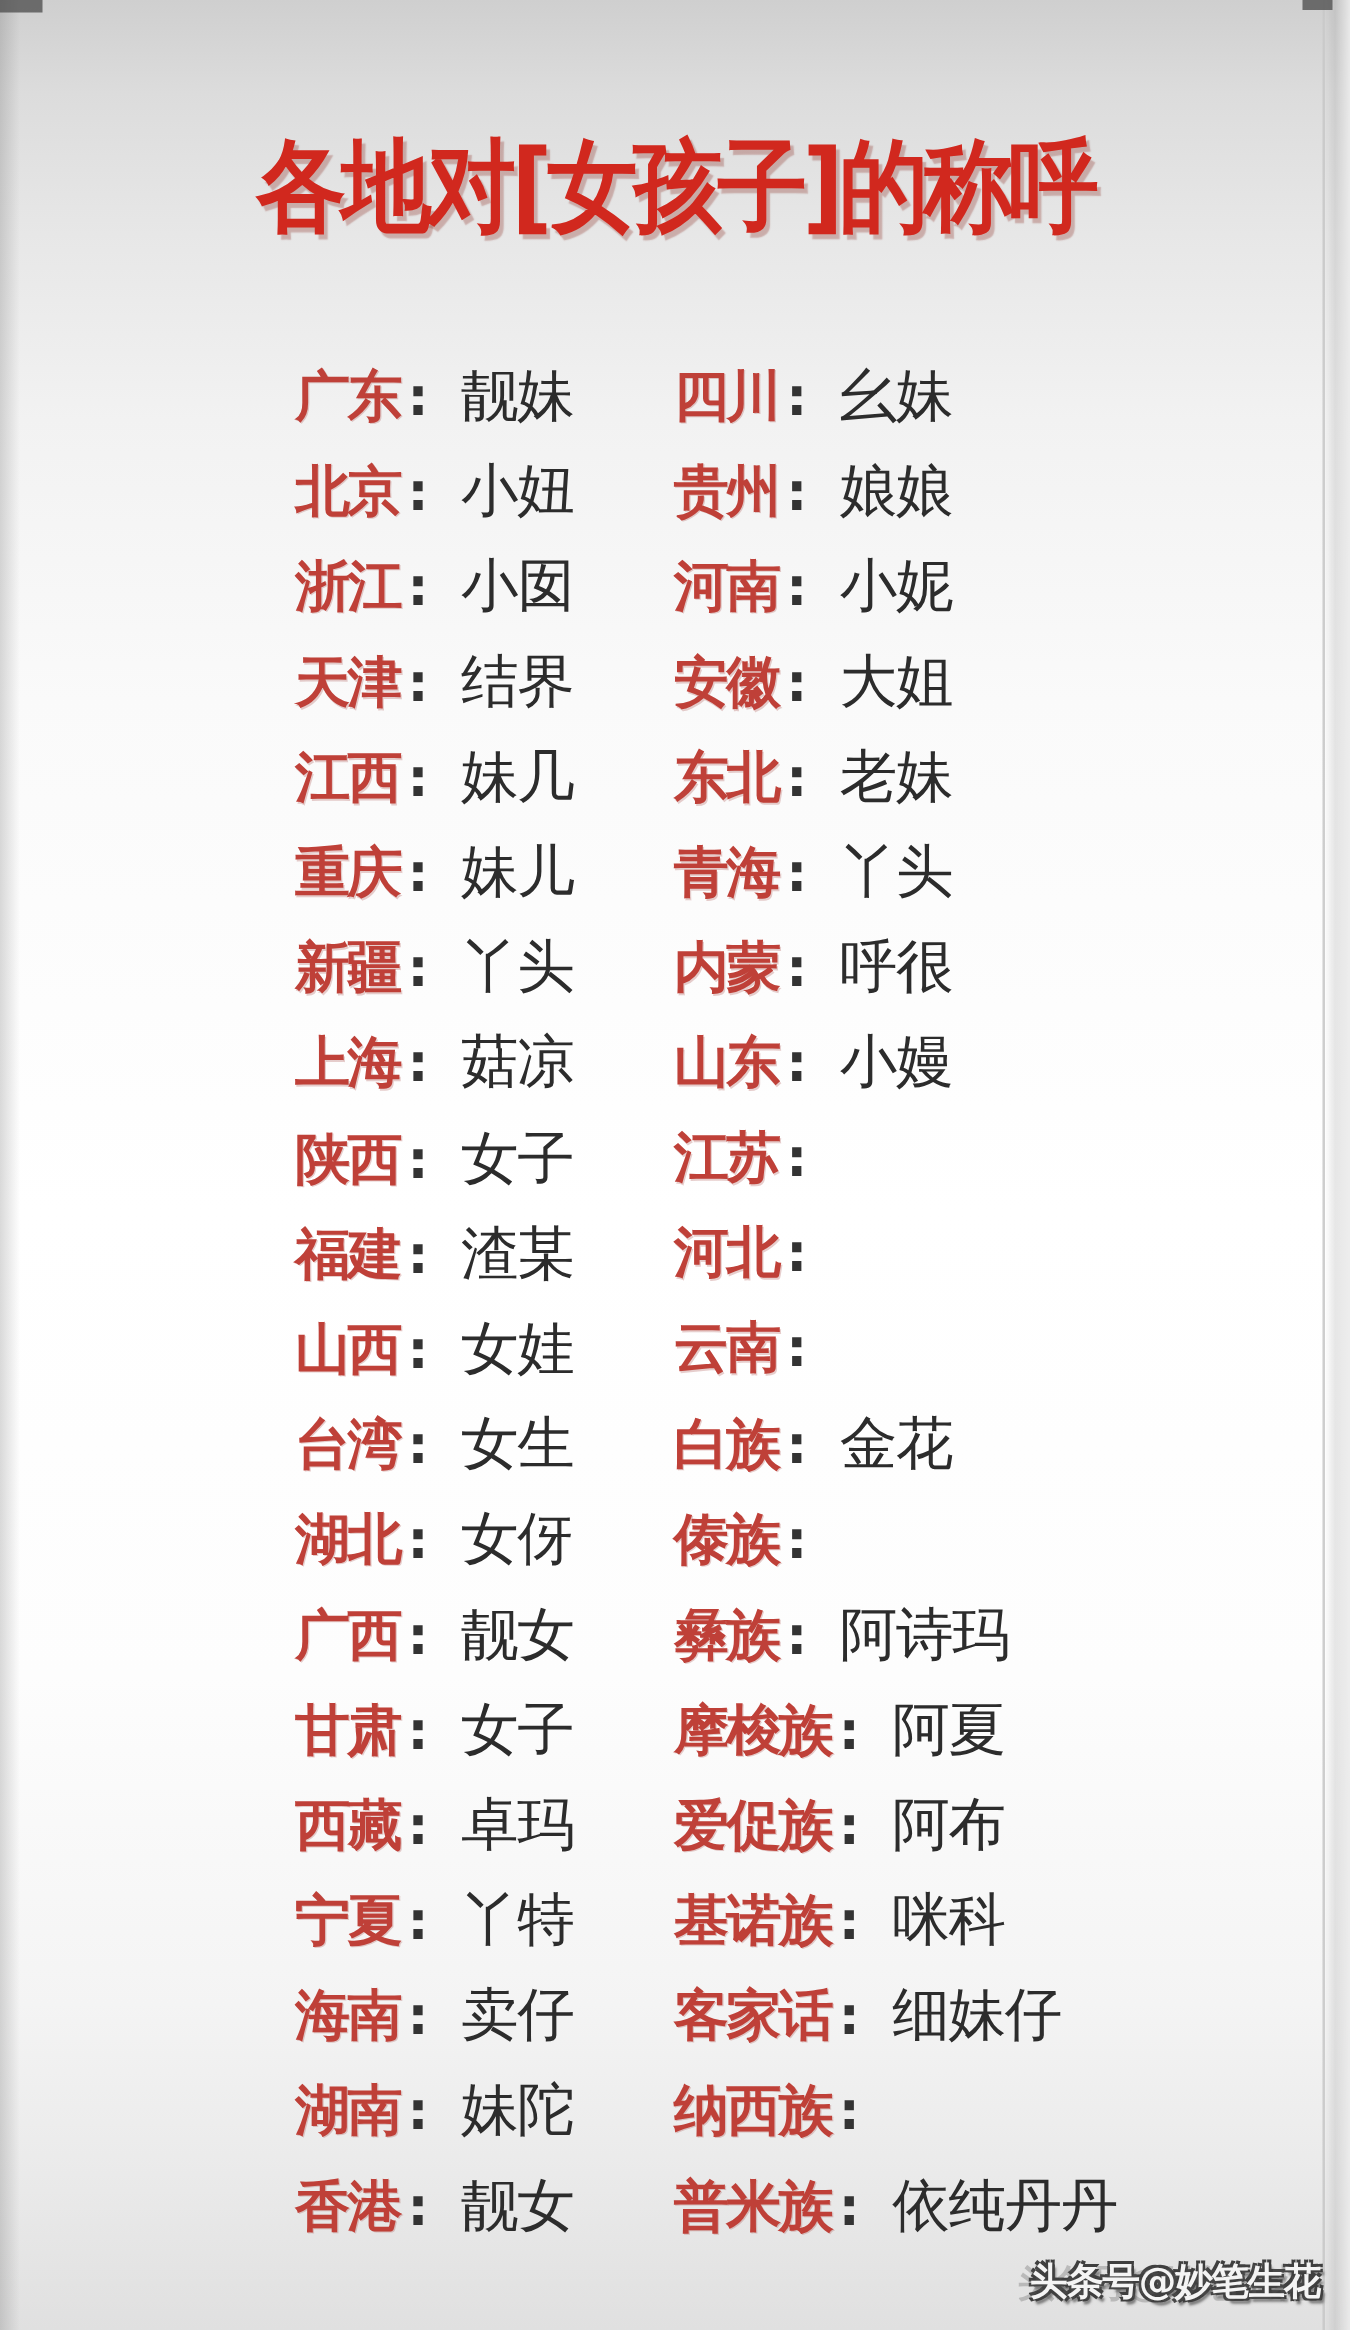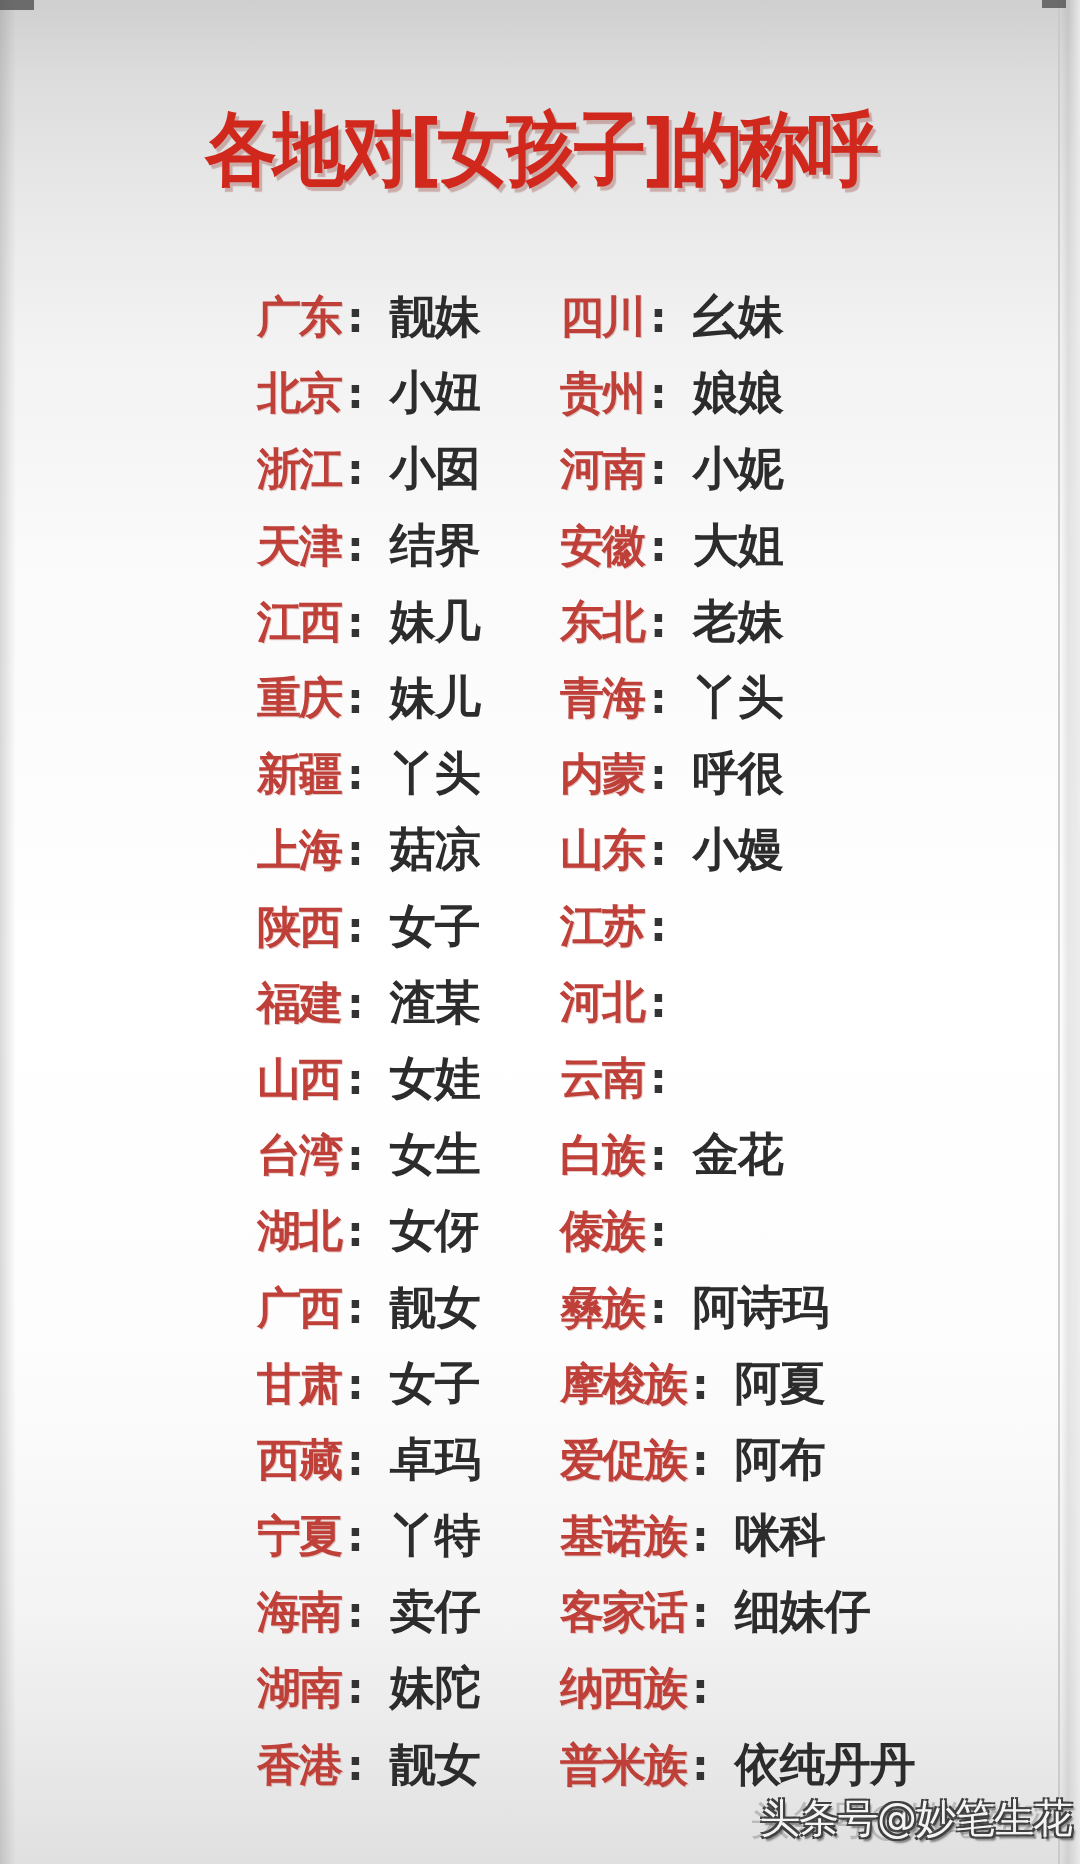--- a/index.html
+++ b/index.html
@@ -35,44 +35,44 @@
     position:absolute;top:96px;left:0;right:0;
     text-align:center;
     font-size:72px;font-weight:800;letter-spacing:-4px;
     color:var(--title-red,#d1281e);
     transform:scaleY(1.12);transform-origin:top center;
     text-shadow:3px 4px 1px rgba(130,25,15,.28);
     white-space:nowrap;
   }
 
   .rows{
-    position:absolute;left:257px;right:36px;top:279px;
+    position:absolute;left:236px;right:36px;top:279px;
     display:grid;
     grid-template-columns:303px 1fr;
     grid-auto-rows:76.2px;
     align-items:center;
   }
   .cell{display:flex;align-items:baseline;white-space:nowrap;}
   .region{
     font-size:44px;font-weight:700;letter-spacing:-2px;
     color:var(--accent-red,#bf4038);
     text-shadow:1px 1px 0 rgba(160,60,55,.25);
   }
   .colon{
     font-size:42px;font-weight:700;color:#333333;
     margin:0 26px 0 6px;
   }
   .term{
-    font-size:46px;font-weight:700;letter-spacing:-1px;
+    font-size:46px;font-weight:400;letter-spacing:-1px;
     color:var(--text-dark,#2c2c2c);
   }
 
   .watermark{
-    position:absolute;right:8px;bottom:18px;
-    font-size:40px;font-weight:400;letter-spacing:-1px;
+    position:absolute;right:24px;bottom:18px;
+    font-size:30px;font-weight:700;letter-spacing:-1px;
     color:#f4f4f4;
     text-shadow:
       -10px 2px 0 rgba(90,90,90,.30),
       2px 2px 0 #3f3f3f, -2px -2px 0 #3f3f3f,
       2px -2px 0 #3f3f3f, -2px 2px 0 #3f3f3f,
       3px 4px 2px rgba(40,40,40,.55);
     white-space:nowrap;
   }
 </style>
 </head>

